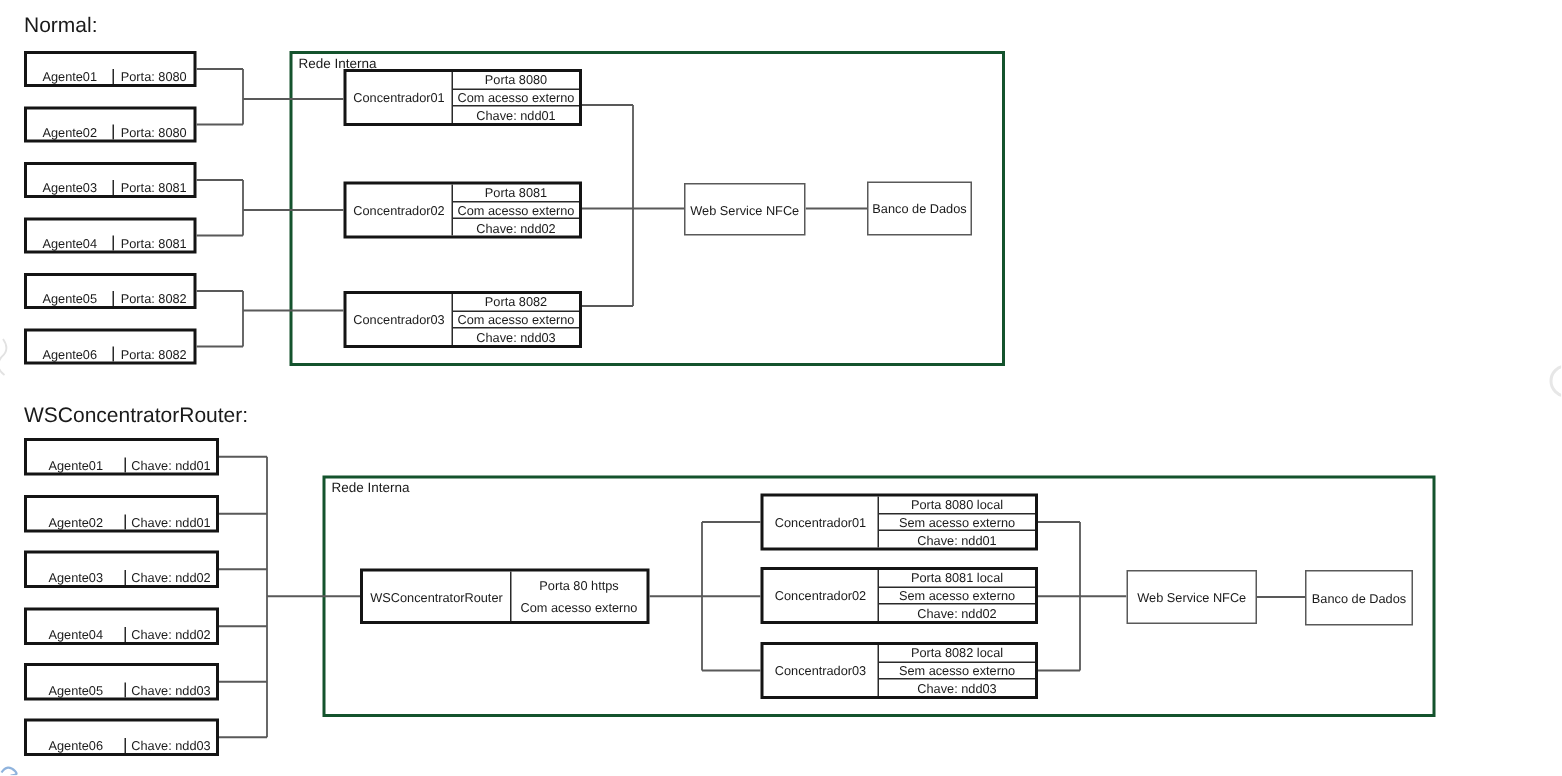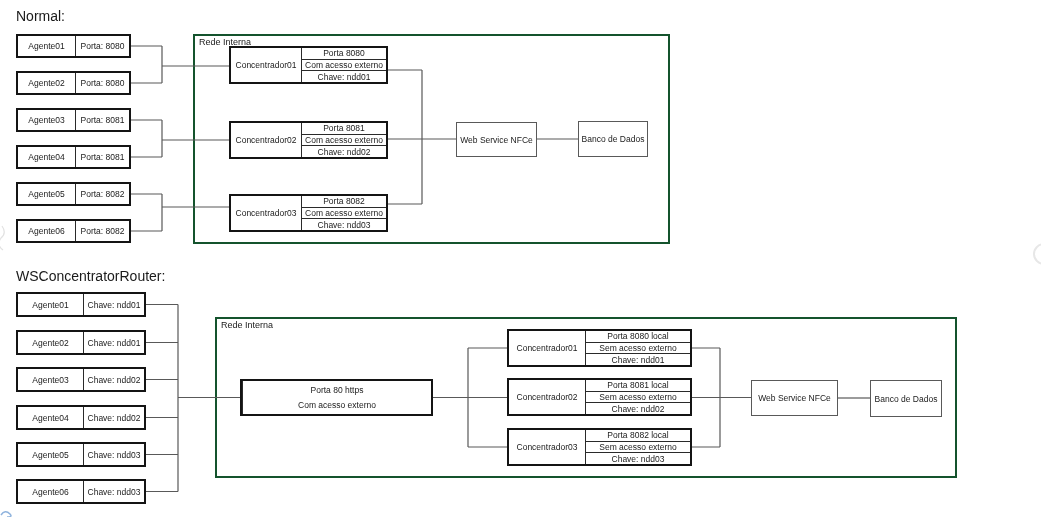--- a/index.html
+++ b/index.html
@@ -5,21 +5,21 @@
   html,body{margin:0;padding:0;background:#ffffff;}
   .canvas{
     position:relative;width:1041px;height:517px;background:#ffffff;overflow:hidden;
     font-family:"Liberation Sans", sans-serif;color:#1a1a1a;
   }
   .canvas *{box-sizing:border-box;}
   .section-label{position:absolute;font-size:14px;white-space:nowrap;}
   .container{position:absolute;border:2px solid #14532d;background:transparent;z-index:1;}
   .net-label{position:absolute;top:1px;left:4px;font-size:9px;white-space:nowrap;}
   .wires{position:absolute;left:0;top:0;z-index:2;}
-  .agent{position:absolute;display:flex;border:2px solid #141414;background:#ffffff;z-index:3;font-size:8.5px;}
+  .agent{position:absolute;display:flex;border:2px solid #141414;background:#ffffff;z-index:3;font-size:8.5px;align-items:flex-end;}
   .agent .cell{display:flex;align-items:center;justify-content:center;white-space:nowrap;}
   .agent .cell.detail{border-left:1px solid #2a2a2a;flex:1;}
   .conc{position:absolute;display:flex;border:2px solid #141414;background:#ffffff;z-index:3;font-size:8.5px;}
   .conc .name{display:flex;align-items:center;justify-content:center;white-space:nowrap;}
   .conc .rows{flex:1;display:flex;flex-direction:column;border-left:1px solid #2a2a2a;}
   .conc .rows .row{flex:1;display:flex;align-items:center;justify-content:center;white-space:nowrap;}
   .conc .rows .row + .row{border-top:1px solid #2a2a2a;}
   .router-rows{flex:1;display:flex;flex-direction:column;justify-content:space-around;border-left:1px solid #2a2a2a;padding:2px 0;}
   .router-rows .rline{display:flex;align-items:center;justify-content:center;white-space:nowrap;}
   .simple{position:absolute;border:1px solid #595959;background:#ffffff;display:flex;align-items:center;justify-content:center;z-index:3;font-size:8.5px;white-space:nowrap;}
@@ -134,20 +134,21 @@
   <div class="agent" style="left:16px;top:442px;width:130px;height:25px;">
     <div class="cell" style="flex-basis:65px;">Agente05</div>
     <div class="cell detail">Chave: ndd03</div>
   </div>
   <div class="agent" style="left:16px;top:479px;width:130px;height:25px;">
     <div class="cell" style="flex-basis:65px;">Agente06</div>
     <div class="cell detail">Chave: ndd03</div>
   </div>
 
   <div class="conc" style="left:240px;top:379px;width:193px;height:37px;">
+    <div class="name" style="flex-basis:98px;">WSConcentratorRouter</div>
     <div class="router-rows">
       <div class="rline">Porta 80 https</div>
       <div class="rline">Com acesso externo</div>
     </div>
   </div>
 
   <div class="conc" style="left:507px;top:329px;width:185px;height:38px;">
     <div class="name" style="flex-basis:76px;">Concentrador01</div>
     <div class="rows">
       <div class="row">Porta 8080 local</div>

